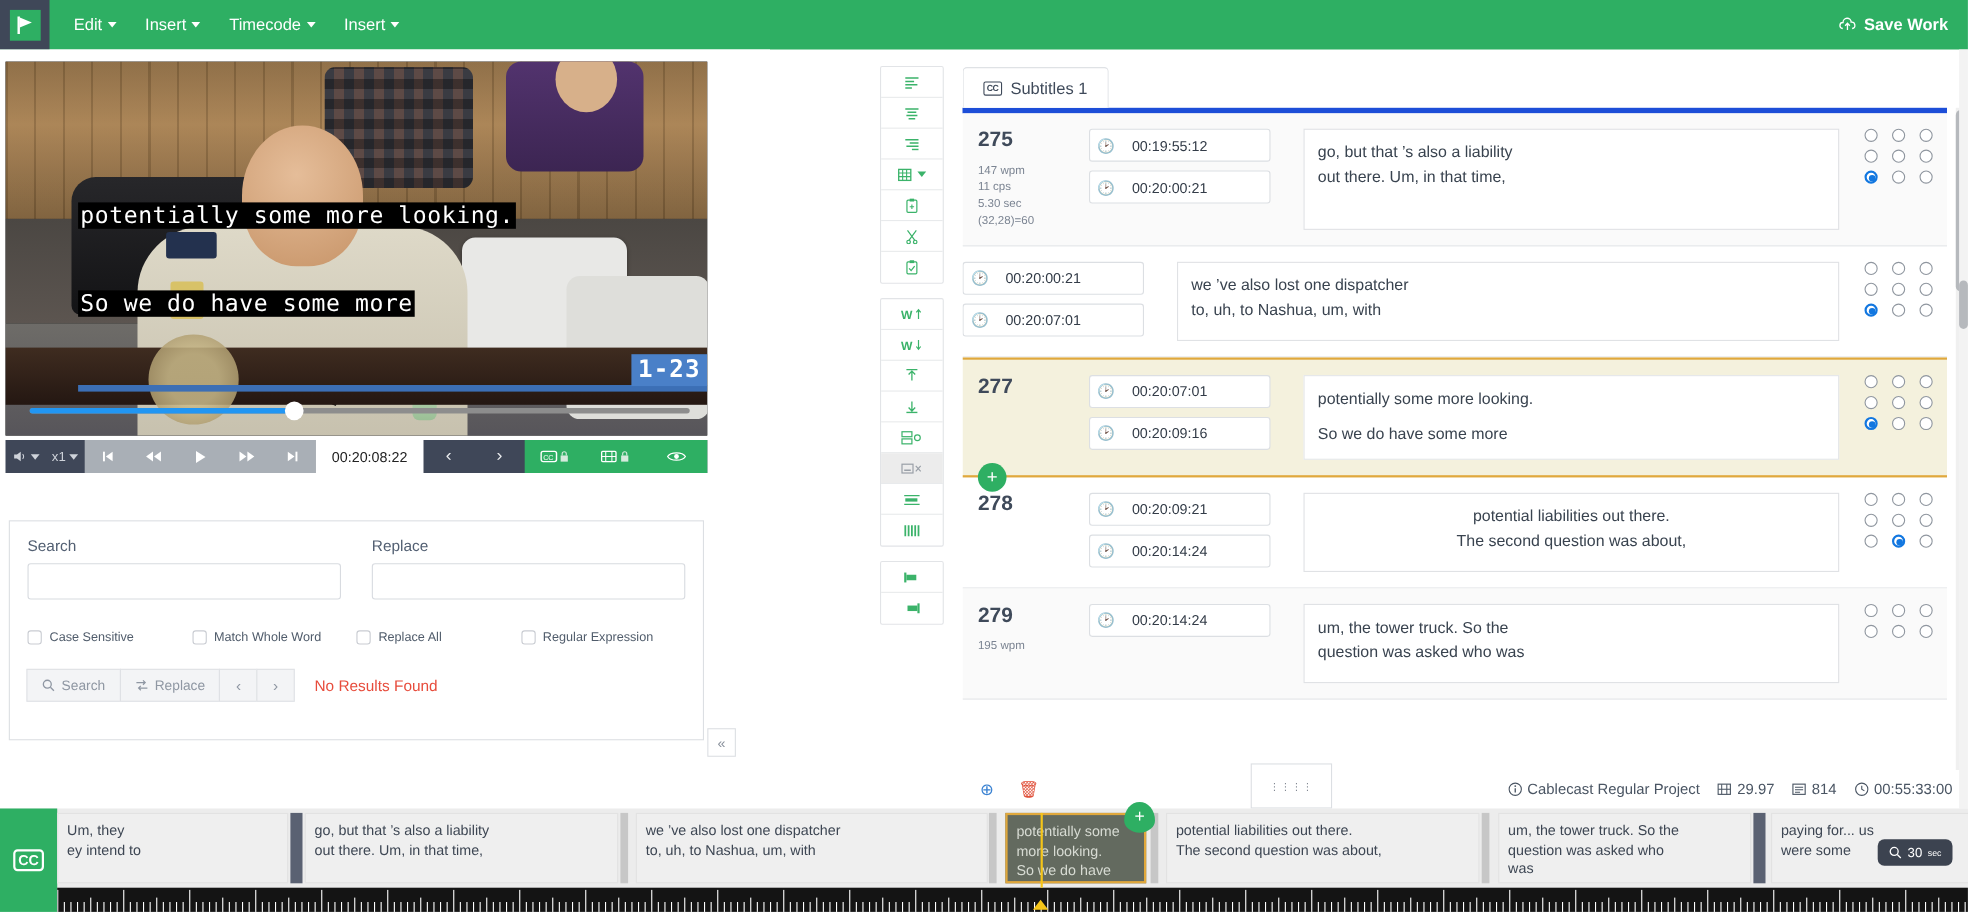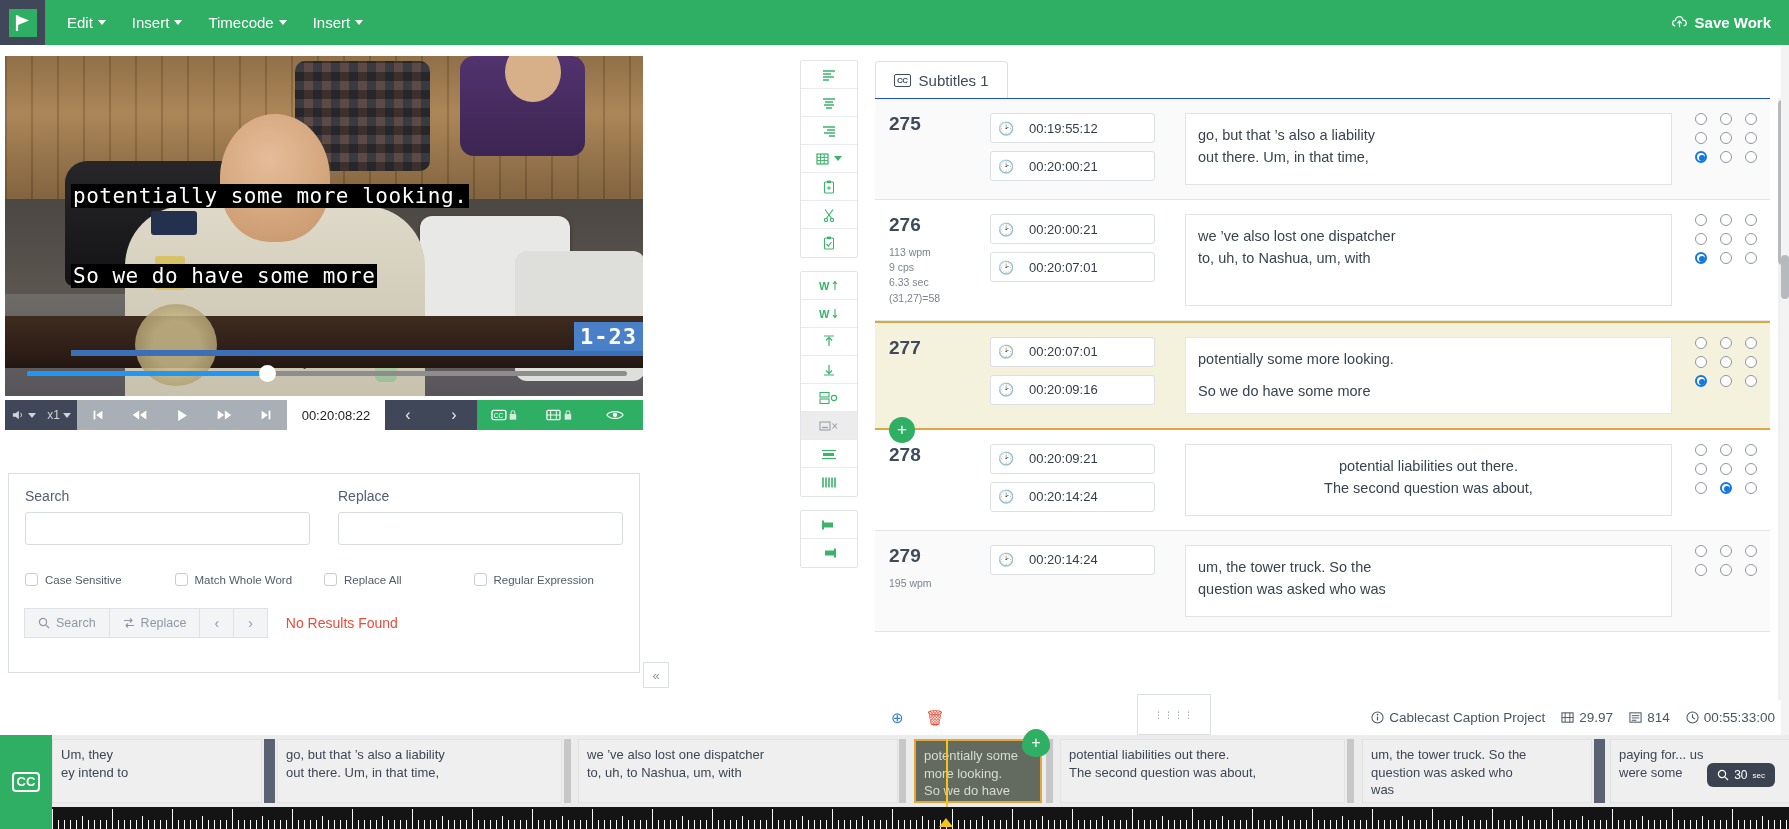--- a/index.html
+++ b/index.html
@@ -166,21 +166,21 @@
     position:absolute; left:875px; top:61px; height:37px; padding:0 18px;
     background:#fff; border:1px solid #dcdfe3; border-bottom:none; border-radius:4px 4px 0 0;
     display:flex; align-items:center; gap:8px; font-size:15px; color:#3f4a5a; cursor:pointer; z-index:3;
   }
   .cc-glyph {
     border:1.5px solid currentColor; border-radius:2px; font-size:8px; font-weight:bold;
     padding:0 2px; line-height:11px; letter-spacing:-.5px;
   }
   .sub-list {
     position:absolute; left:875px; top:98px; width:895px; height:602px;
-    border-top:1px solid #1d4ed8; overflow:hidden; background:#fff;
+    border-top:5px solid #1d4ed8; overflow:hidden; background:#fff;
   }
   .srow { display:flex; border-bottom:1px solid #e3e5e8; position:relative; }
   .srow.alt { background:#fafafa; }
   .srow.sel { background:#f4f1dd; border-top:2px solid #e0a83c; border-bottom:2px solid #e0a83c; }
   .s-meta { width:115px; padding:14px 0 14px 14px; }
   .s-num { font-size:19px; font-weight:bold; color:#3f4a5a; }
   .s-stat { font-size:10.5px; color:#7b8492; margin-top:9px; line-height:1.45; }
   .s-times { width:185px; padding:14px 0; display:flex; flex-direction:column; gap:8px; }
   .tc-box {
     display:flex; align-items:center; height:30px; border:1px solid #dcdfe3;
@@ -596,20 +596,26 @@
   </div>
 
   <div class="vscroll-track"></div>
   <div class="vscroll"></div>
 
   <div class="sub-list">
 
     <div class="srow alt">
       <div class="s-meta">
         <div class="s-num">275</div>
+        <div class="s-stat">
+          <div>147 wpm</div>
+          <div>11 cps</div>
+          <div>5.30 sec</div>
+          <div>(32,28)=60</div>
+        </div>
       </div>
       <div class="s-times">
         <div class="tc-box">
           <span class="tc-ico">🕑</span>
           <span class="tc-val">00:19:55:12</span>
         </div>
         <div class="tc-box">
           <span class="tc-ico">🕑</span>
           <span class="tc-val">00:20:00:21</span>
         </div>
@@ -631,29 +637,20 @@
           </div>
         <div class="rrow">
             <i class="rad on"></i>
             <i class="rad"></i>
             <i class="rad"></i>
           </div>
       </div>
     </div>
 
     <div class="srow">
-      <div class="s-meta">
-        <div class="s-num">276</div>
-        <div class="s-stat">
-          <div>113 wpm</div>
-          <div>9 cps</div>
-          <div>6.33 sec</div>
-          <div>(31,27)=58</div>
-        </div>
-      </div>
       <div class="s-times">
         <div class="tc-box">
           <span class="tc-ico">🕑</span>
           <span class="tc-val">00:20:00:21</span>
         </div>
         <div class="tc-box">
           <span class="tc-ico">🕑</span>
           <span class="tc-val">00:20:07:01</span>
         </div>
       </div>
@@ -796,21 +793,21 @@
     <div class="grip">
       <span>⋮⋮⋮⋮</span>
     </div>
     <div class="st-right">
       <span class="it">
         <svg width="13" height="13" viewBox="0 0 14 14">
             <circle cx="7" cy="7" r="6" fill="none" stroke="#4a5563" stroke-width="1.1"></circle>
             <path d="M7 6v4.2" stroke="#4a5563" stroke-width="1.3"></path>
             <circle cx="7" cy="3.9" r=".9" fill="#4a5563"></circle>
           </svg>
-        <span>Cablecast Caption Project</span>
+        <span>Cablecast Regular Project</span>
       </span>
       <span class="it">
         <svg width="13" height="13" viewBox="0 0 14 14">
             <rect x="1" y="2" width="12" height="10" fill="none" stroke="#4a5563" stroke-width="1.1"></rect>
             <path d="M4.5 2v10M9.5 2v10M1 7h12" stroke="#4a5563" stroke-width="1"></path>
           </svg>
         <span>29.97</span>
       </span>
       <span class="it">
         <svg width="13" height="13" viewBox="0 0 14 14">

